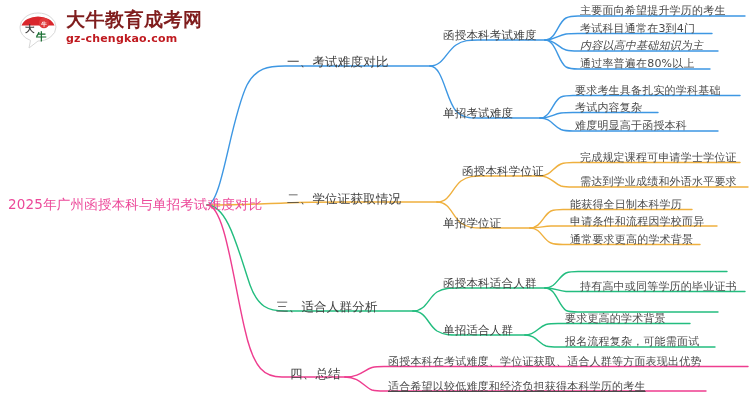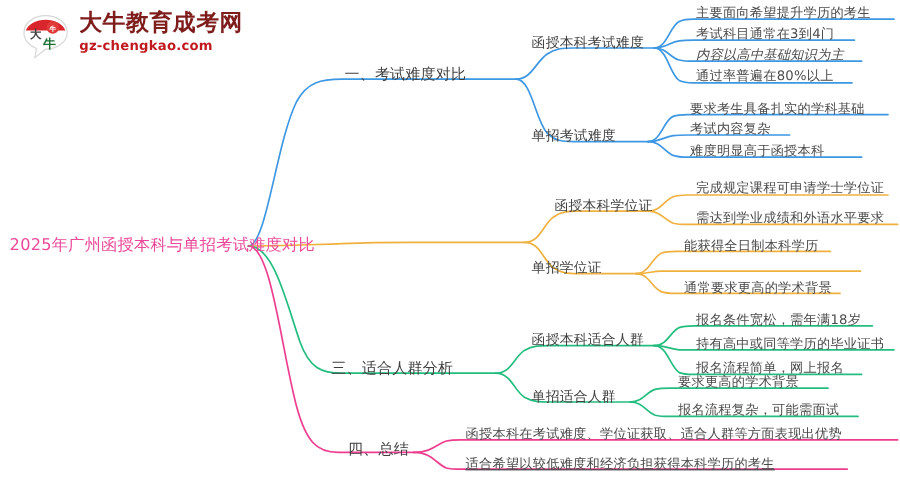--- a/index.html
+++ b/index.html
@@ -151,38 +151,38 @@
 
   <div class="node leaf" style="left:580px; top:5px;">主要面向希望提升学历的考生</div>
   <div class="node leaf" style="left:580px; top:23px;">考试科目通常在3到4门</div>
   <div class="node leaf" style="left:580px; top:40px;font-style:italic;">内容以高中基础知识为主</div>
   <div class="node leaf" style="left:580px; top:58px;">通过率普遍在80%以上</div>
 
   <div class="node leaf" style="left:575px; top:85px;">要求考生具备扎实的学科基础</div>
   <div class="node leaf" style="left:575px; top:102px;">考试内容复杂</div>
   <div class="node leaf" style="left:575px; top:120px;">难度明显高于函授本科</div>
 
+  <div class="node lvl1" style="left:287px; top:193px;">二、学位证获取情况</div>
 
   <div class="node lvl2" style="left:426px; top:166px;margin-left:36px;">函授本科学位证</div>
   <div class="node lvl2" style="left:443px; top:218px;">单招学位证</div>
 
   <div class="node leaf" style="left:580px; top:152px;font-family:Liberation Serif, serif;">完成规定课程可申请学士学位证</div>
   <div class="node leaf" style="left:580px; top:176px;">需达到学业成绩和外语水平要求</div>
 
   <div class="node leaf" style="left:570px; top:199px;">能获得全日制本科学历</div>
+  <div class="node leaf" style="left:570px; top:216px;">申请条件和流程因学校而异</div>
   <div class="node leaf" style="left:570px; top:234px;">通常要求更高的学术背景</div>
 
   <div class="node lvl1" style="left:276px; top:301px;">三、适合人群分析</div>
 
   <div class="node lvl2" style="left:443px; top:278px;">函授本科适合人群</div>
   <div class="node lvl2" style="left:443px; top:325px;">单招适合人群</div>
 
-  <div class="node leaf" style="left:580px; top:261px;">报名条件宽松，需年满18岁</div>
   <div class="node leaf" style="left:580px; top:281px;">持有高中或同等学历的毕业证书</div>
-  <div class="node leaf" style="left:580px; top:301px;">报名流程简单，网上报名</div>
 
   <div class="node leaf" style="left:565px; top:313px;">要求更高的学术背景</div>
   <div class="node leaf" style="left:565px; top:336px;">报名流程复杂，可能需面试</div>
 
   <div class="node lvl1" style="left:290px; top:368px;">四、总结</div>
 
   <div class="node leaf" style="left:388px; top:356px;">函授本科在考试难度、学位证获取、适合人群等方面表现出优势</div>
   <div class="node leaf" style="left:388px; top:381px;text-decoration:underline;">适合希望以较低难度和经济负担获得本科学历的考生</div>
 
 </div>

